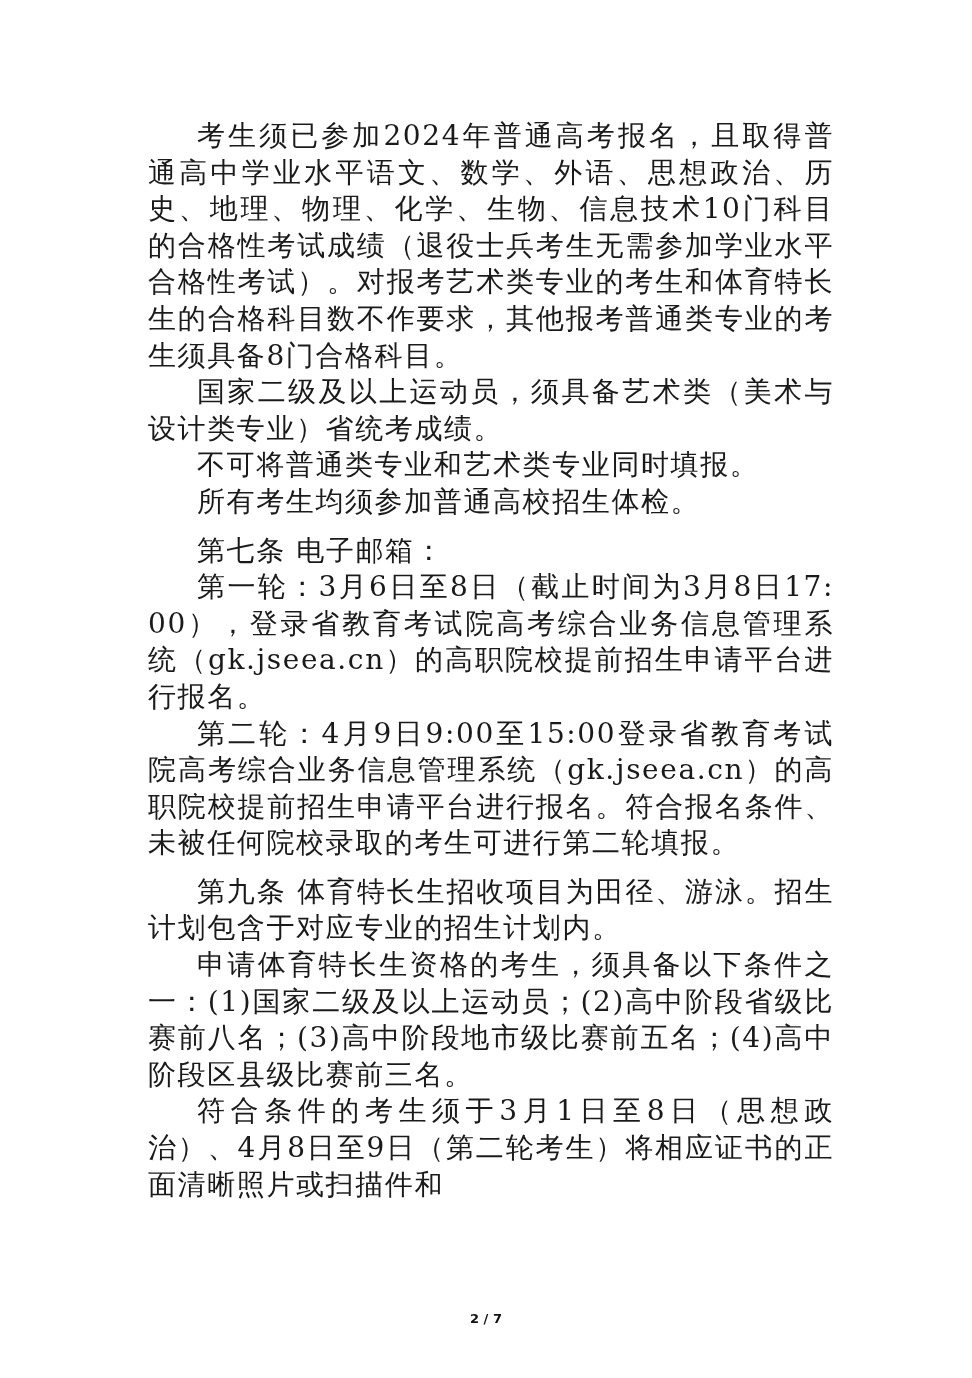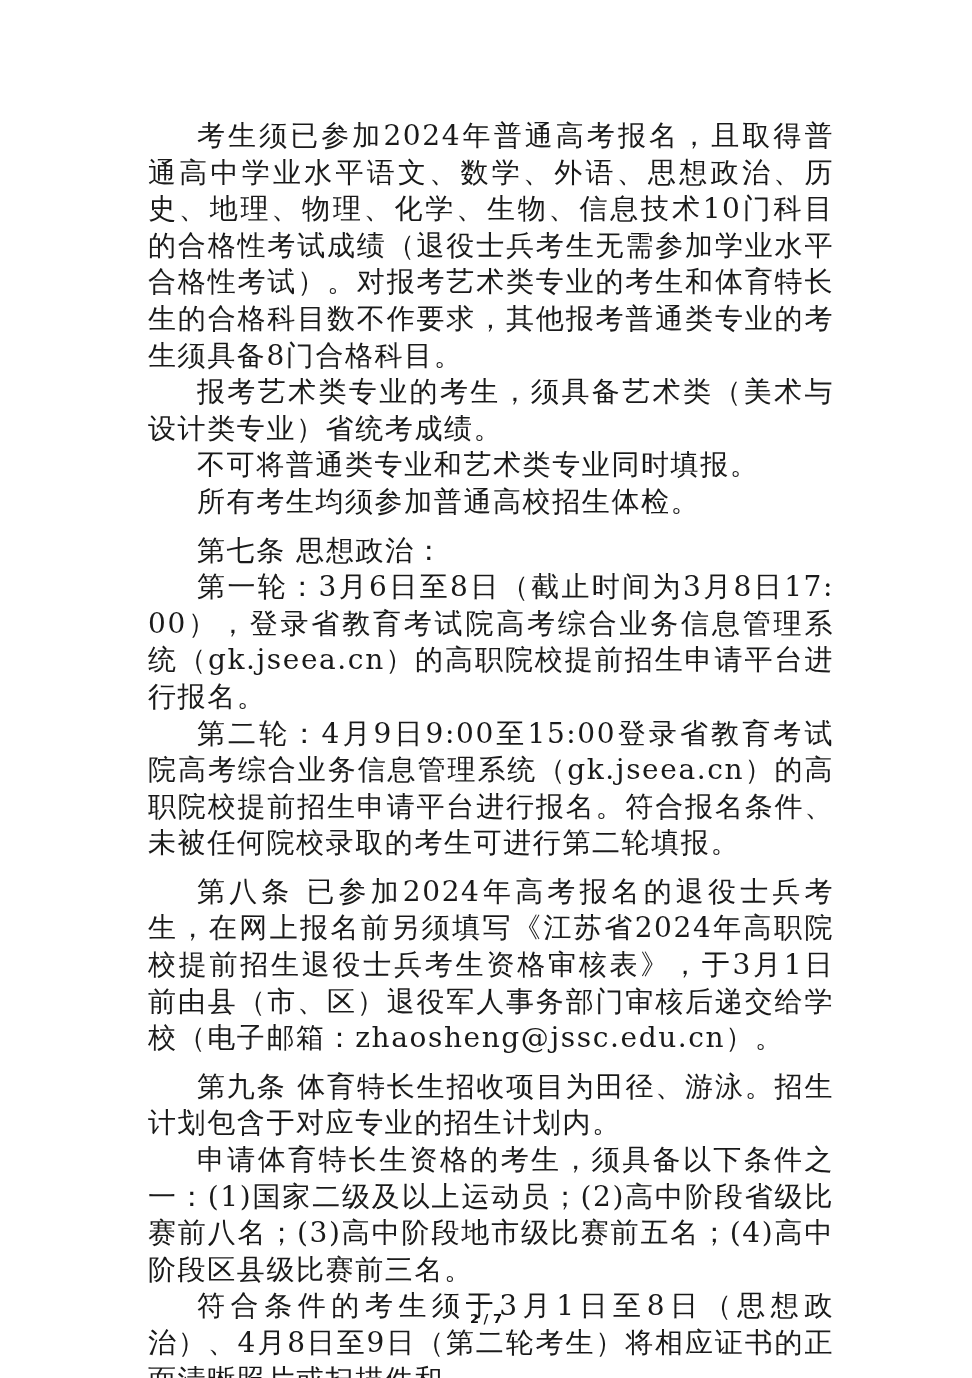--- a/index.html
+++ b/index.html
@@ -39,25 +39,24 @@
       font-size: 13px;
       color: #111;
       margin-top: 40px;
     }
   </style>
 </head>
 <body>
 
 <div class="page">
   <p class="para">考生须已参加2024年普通高考报名，且取得普通高中学业水平语文、数学、外语、思想政治、历史、地理、物理、化学、生物、信息技术10门科目的合格性考试成绩（退役士兵考生无需参加学业水平合格性考试）。对报考艺术类专业的考生和体育特长生的合格科目数不作要求，其他报考普通类专业的考生须具备8门合格科目。</p>
-  <p class="para">报考艺术类专业的考生，须具备艺术类（美术与设计类专业）省统考成绩。</p>
+  <p class="para">国家二级及以上运动员，须具备艺术类（美术与设计类专业）省统考成绩。</p>
   <p class="para">不可将普通类专业和艺术类专业同时填报。</p>
   <p class="para">所有考生均须参加普通高校招生体检。</p>
-  <p class="para gap">第七条 思想政治：</p>
+  <p class="para gap">第七条 电子邮箱：</p>
   <p class="para">第一轮：3月6日至8日（截止时间为3月8日17:00），登录省教育考试院高考综合业务信息管理系统（gk.jseea.cn）的高职院校提前招生申请平台进行报名。</p>
   <p class="para">第二轮：4月9日9:00至15:00登录省教育考试院高考综合业务信息管理系统（gk.jseea.cn）的高职院校提前招生申请平台进行报名。符合报名条件、未被任何院校录取的考生可进行第二轮填报。</p>
-  <p class="para gap">第八条 已参加2024年高考报名的退役士兵考生，在网上报名前另须填写《江苏省2024年高职院校提前招生退役士兵考生资格审核表》，于3月1日前由县（市、区）退役军人事务部门审核后递交给学校（电子邮箱：zhaosheng@jssc.edu.cn）。</p>
   <p class="para gap">第九条 体育特长生招收项目为田径、游泳。招生计划包含于对应专业的招生计划内。</p>
   <p class="para">申请体育特长生资格的考生，须具备以下条件之一：(1)国家二级及以上运动员；(2)高中阶段省级比赛前八名；(3)高中阶段地市级比赛前五名；(4)高中阶段区县级比赛前三名。</p>
   <p class="para">符合条件的考生须于3月1日至8日（思想政治）、4月8日至9日（第二轮考生）将相应证书的正面清晰照片或扫描件和</p>
 </div>
 
 <div class="page-number">2 / 7</div>
 
 </body></html>

